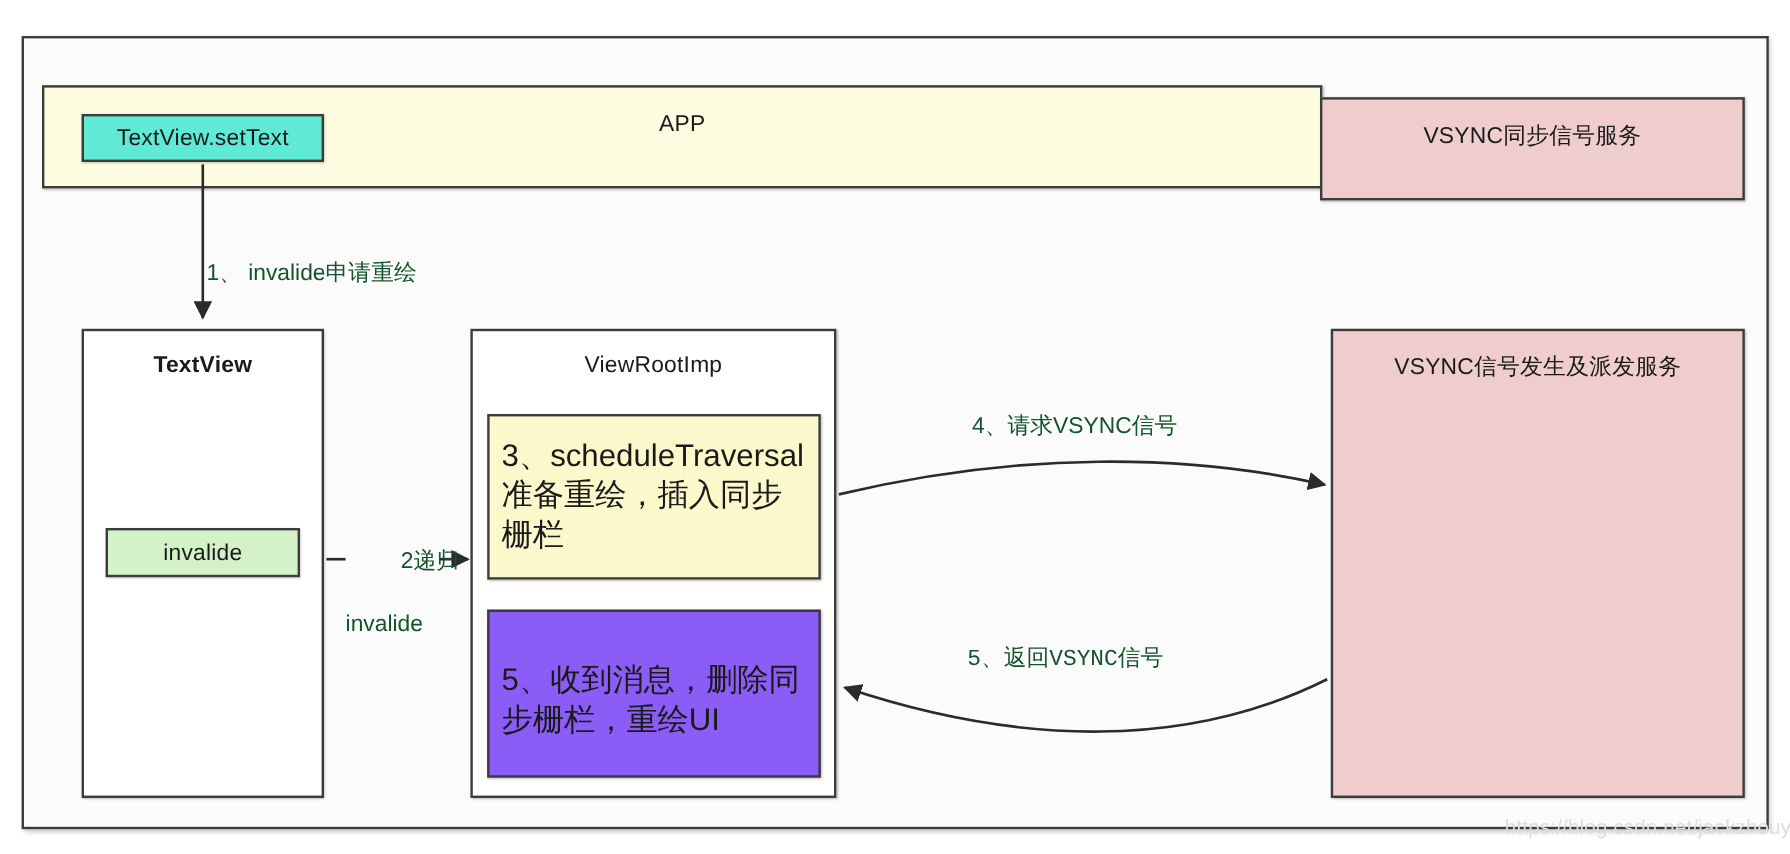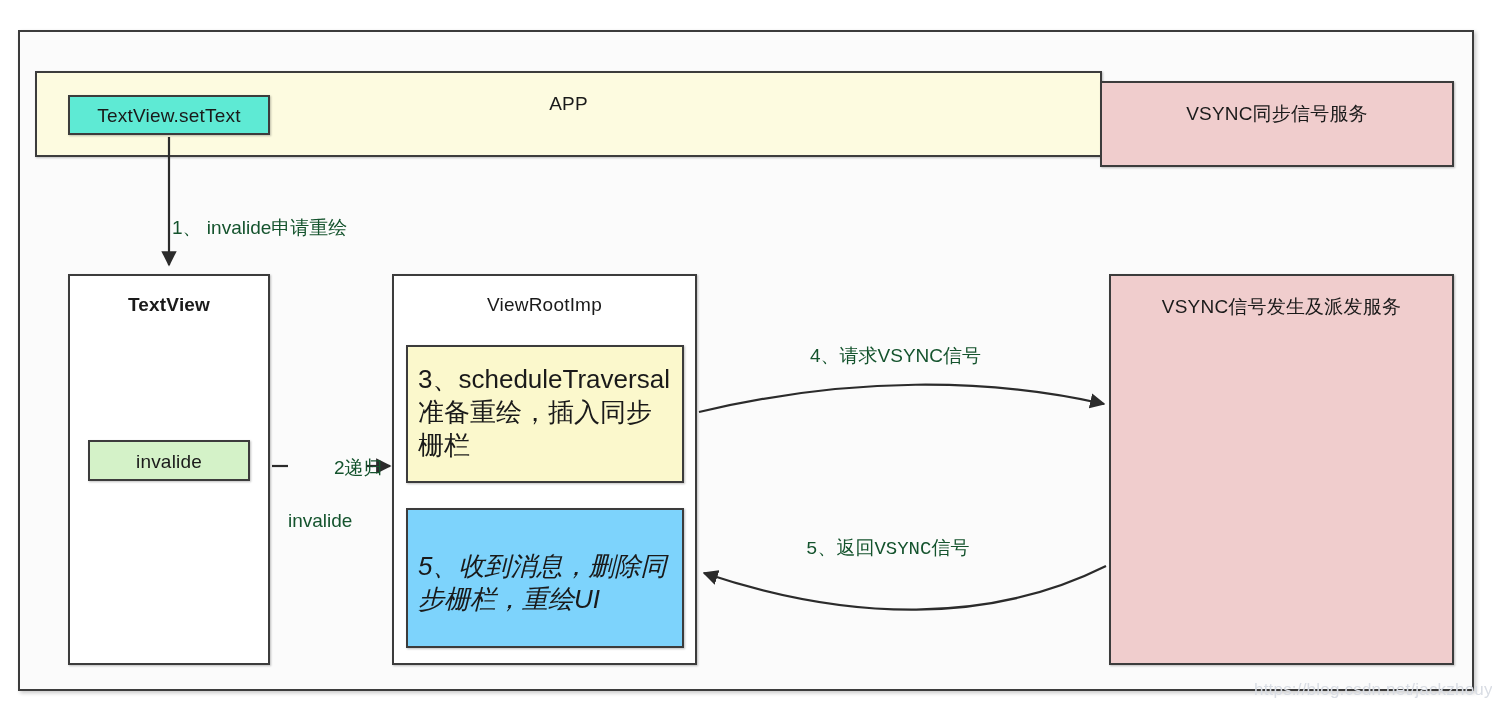--- a/index.html
+++ b/index.html
@@ -110,22 +110,21 @@
     width: 278px;
     height: 138px;
     background: #fbf8cc;
   }
   
   .receive-box {
     left: 406px;
     top: 508px;
     width: 278px;
     height: 140px;
-    background: #7dd3fc;
-    font-style: italic;
+    background: #8b5cf6;
   }
   .inner-text {
     position: absolute;
     left: 10px;
     right: 8px;
     font-size: 26px;
     line-height: 33px;
     text-align: left;
   }
   .schedule-box .inner-text { top: 16px; }

